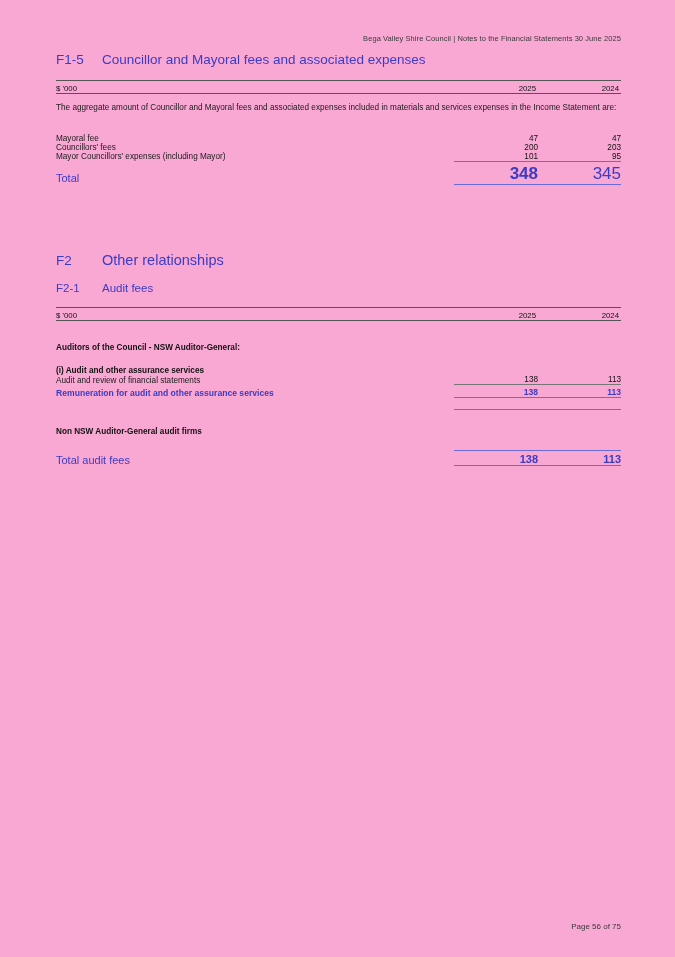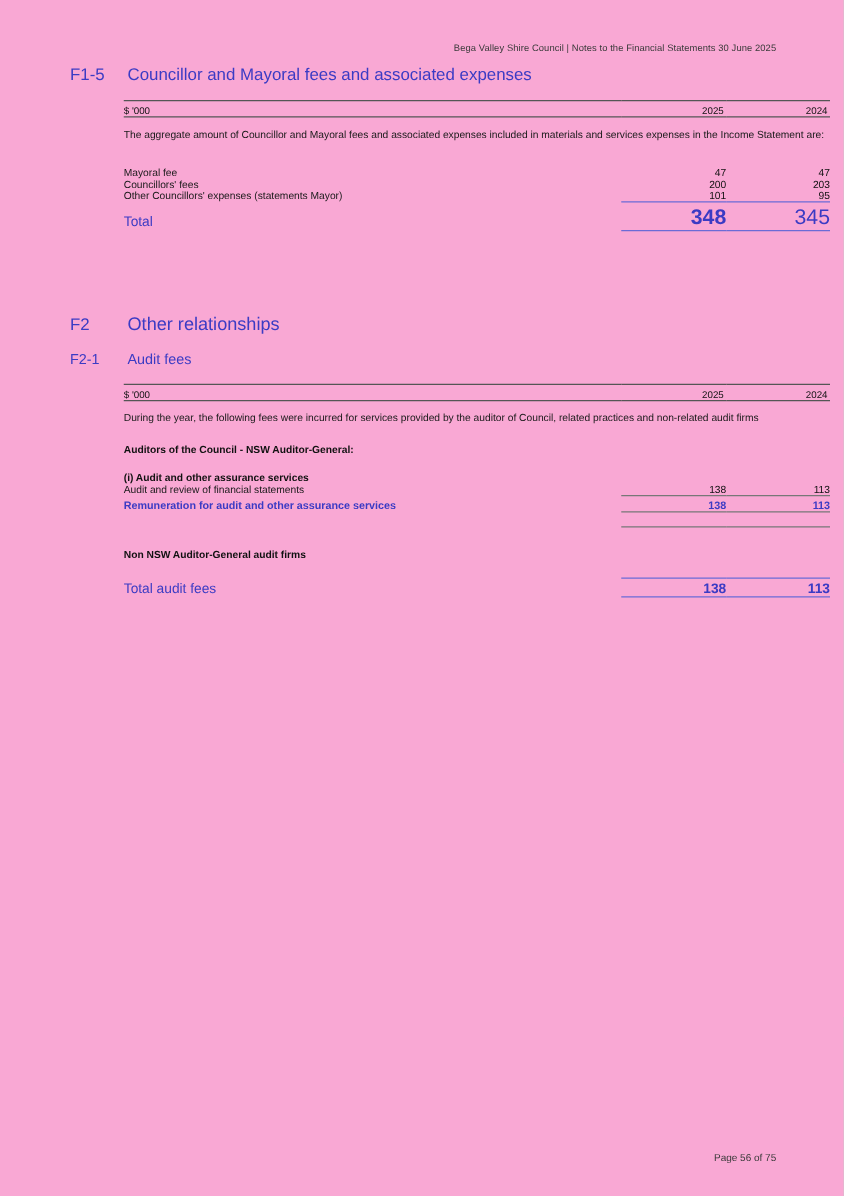--- a/index.html
+++ b/index.html
@@ -67,21 +67,20 @@
   }
   .note-title-l2 {
     font-size: 11.5px;
     color: #3b3bc4;
   }
 
   table.fin {
     width: 100%;
     border-collapse: collapse;
     table-layout: fixed;
-    margin-left: 43px;
   }
   table.fin col.c-label { width: 398px; }
   table.fin col.c-y1 { width: 84px; }
   table.fin col.c-y2 { width: 83px; }
 
   table.fin td, table.fin th {
     padding: 0;
     vertical-align: bottom;
     font-weight: normal;
   }
@@ -205,21 +204,21 @@
             <td class="lbl">Mayoral fee</td>
             <td class="num">47</td>
             <td class="num yr2">47</td>
           </tr>
           <tr>
             <td class="lbl">Councillors' fees</td>
             <td class="num">200</td>
             <td class="num yr2">203</td>
           </tr>
           <tr>
-            <td class="lbl">Other Councillors' expenses (statements Mayor)</td>
+            <td class="lbl">Mayor Councillors' expenses (including Mayor)</td>
             <td class="num">101</td>
             <td class="num yr2">95</td>
           </tr>
           <tr class="row-total">
             <td class="lbl">Total</td>
             <td class="num">348</td>
             <td class="num yr2">345</td>
           </tr>
           <tr>
             <td></td>
@@ -251,23 +250,20 @@
           </colgroup>
         <tbody>
           <tr class="hdr-row">
             <td>$ '000</td>
             <td class="num">2025</td>
             <td class="num">2024</td>
           </tr>
           <tr class="spacer-sm">
               <td colspan="3"></td>
             </tr>
-          <tr>
-            <td colspan="3" class="intro">During the year, the following fees were incurred for services provided by the auditor of Council, related practices and non-related audit firms</td>
-          </tr>
           <tr class="spacer-md">
               <td colspan="3"></td>
             </tr>
 
           <tr class="row-bold-label">
             <td class="lbl">Auditors of the Council - NSW Auditor-General:</td>
             <td></td>
               <td></td>
           </tr>
           <tr class="spacer-md">

